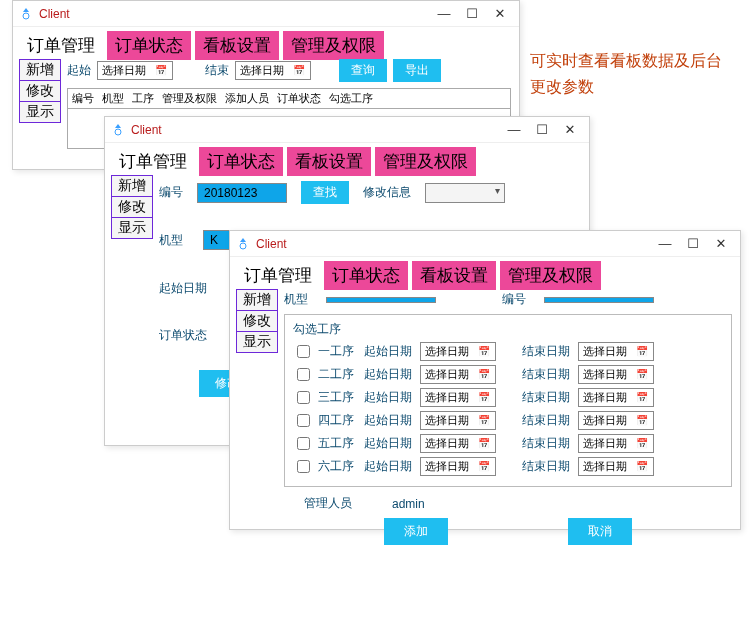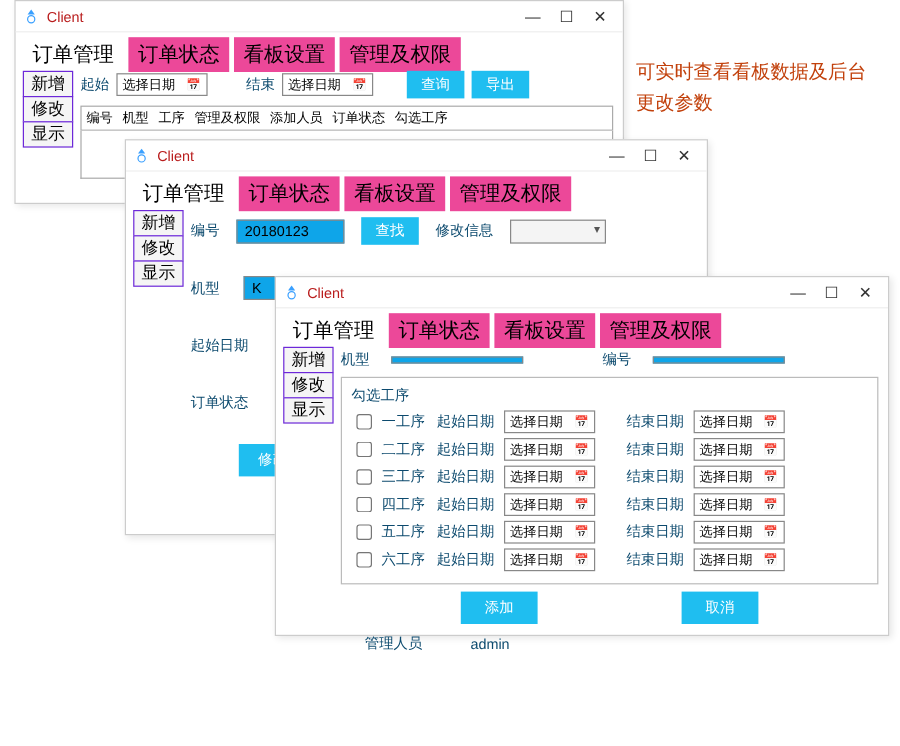--- a/index.html
+++ b/index.html
@@ -397,22 +397,22 @@
             </span>
             <span style="width:14px"></span>
             <span class="lbl" style="min-width:50px">结束日期</span>
             <span class="date-input">
               <span>选择日期</span>
               <span class="cal-icon">📅</span>
             </span>
           </div>
         </div>
     </div>
+    <div class="row" style="margin-top:8px; gap:40px; padding-left:20px;">
+      <span class="lbl">管理人员</span>
+      <span class="lbl">admin</span>
+    </div>
     <div class="row" style="margin-top:6px; gap:120px; padding-left:100px;">
       <button class="btn" style="padding:5px 20px;">添加</button>
       <button class="btn" style="padding:5px 20px;">取消</button>
     </div>
-    <div class="row" style="margin-top:8px; gap:40px; padding-left:20px;">
-      <span class="lbl">管理人员</span>
-      <span class="lbl">admin</span>
-    </div>
   </div>
 </div>
 
 </body></html>

